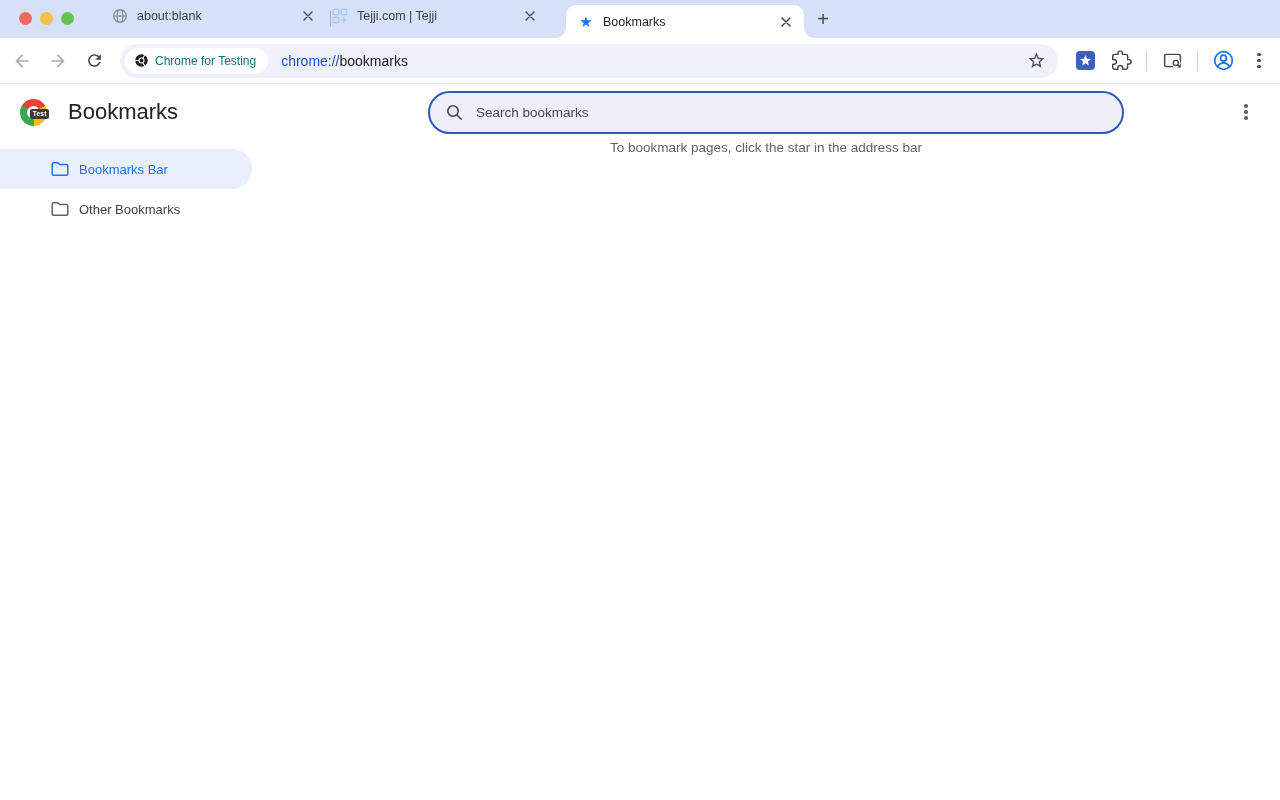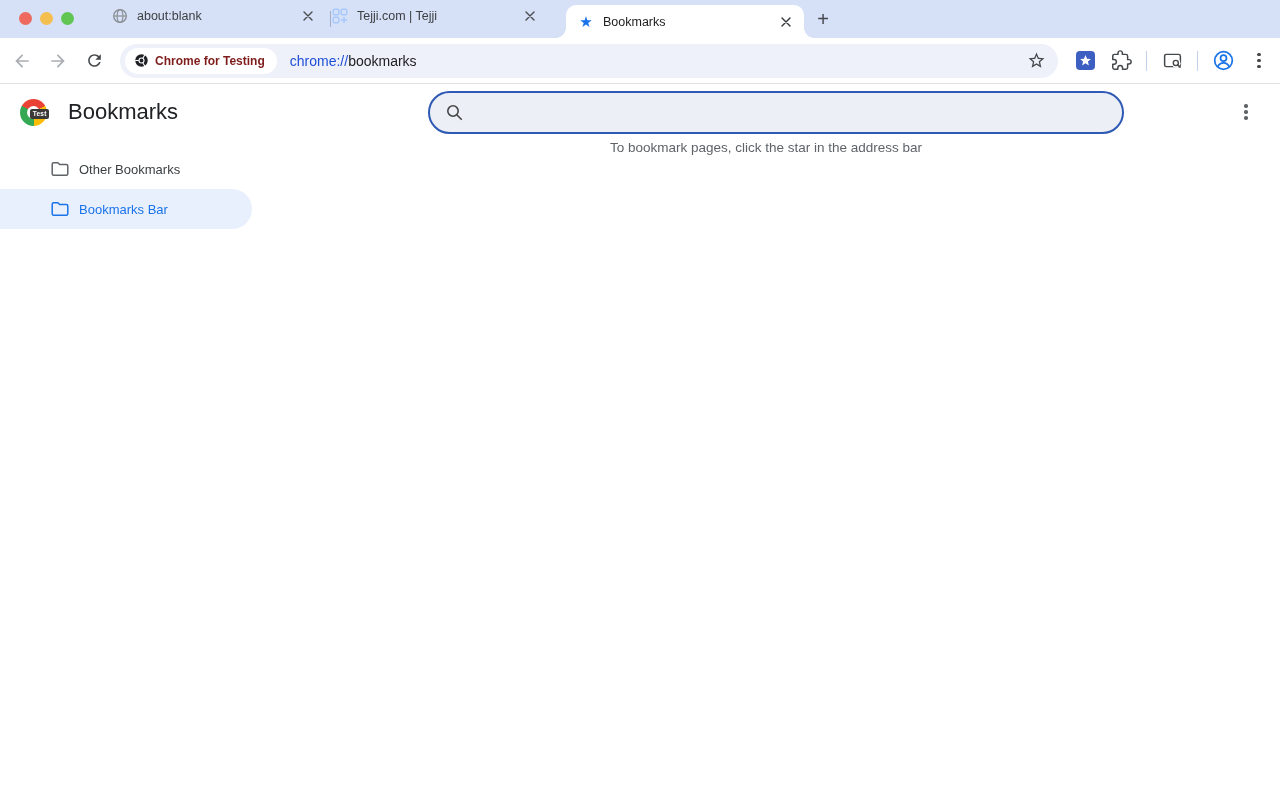--- a/index.html
+++ b/index.html
@@ -75,21 +75,21 @@
   }
   .omnibox {
     flex:1; height:34px; margin-left:4px; background:#eef1f9; border-radius:17px;
     display:flex; align-items:center; padding:0 8px 0 5px;
   }
   .chip {
     height:26px; background:#ffffff; border-radius:13px;
     display:flex; align-items:center; gap:6px; padding:0 12px 0 9px;
     flex:0 0 auto;
   }
-  .chip-label { font-size:12px; font-weight:700; color:#7f1d1d; white-space:nowrap; }
+  .chip-label { font-size:12px; font-weight:400; color:#0f766e; white-space:nowrap; }
   .url { margin-left:13px; font-size:14px; white-space:nowrap; flex:1; overflow:hidden; }
   .url .scheme { color:#1d4ed8; }
   .url .path { color:#202124; }
   .omni-star { width:28px; height:28px; flex:0 0 28px; display:flex; align-items:center; justify-content:center; border-radius:50%; }
 
   .right-icons { display:flex; align-items:center; margin-left:13px; }
   .ric { width:28px; height:28px; display:flex; align-items:center; justify-content:center; border-radius:50%; flex:0 0 28px; }
   .ric + .ric { margin-left:8px; }
   .ext-badge {
     width:19px; height:19px; border-radius:4px; background:#3d5fc1;
@@ -288,47 +288,48 @@
       </div>
       <div class="page-title">Bookmarks</div>
 
       <div class="search-bar">
         <span style="display:flex;">
           <svg width="17" height="17" viewBox="0 0 17 17">
             <circle cx="7" cy="7" r="5.2" fill="none" stroke="#444746" stroke-width="1.6"></circle>
             <path d="M11 11l4.3 4.3" stroke="#444746" stroke-width="1.6" stroke-linecap="round"></path>
           </svg>
         </span>
+        <input class="search-input" type="text" placeholder="Search bookmarks" style="">
       </div>
 
       <span class="ric kebab kebab-page page-kebab" style="display:flex;">
           <span></span>
           <span></span>
           <span></span>
         </span>
     </div>
 
     <div class="page-body">
       <div class="sidebar">
+        <div class="side-item selected">
+          <span style="display:flex;">
+            <svg width="20" height="20" viewBox="0 0 20 20">
+                <path d="M2.2 5.2c0-.83.67-1.5 1.5-1.5h4.1l1.9 1.9h6.6c.83 0 1.5.67 1.5 1.5v7.7c0 .83-.67 1.5-1.5 1.5H3.7c-.83 0-1.5-.67-1.5-1.5V5.2z" fill="none" stroke="#1a73e8" stroke-width="1.5"></path>
+              </svg>
+          </span>
+          <span>Bookmarks Bar</span>
+        </div>
         <div class="side-item">
           <span style="display:flex;">
             <svg width="20" height="20" viewBox="0 0 20 20">
                 <path d="M2.2 5.2c0-.83.67-1.5 1.5-1.5h4.1l1.9 1.9h6.6c.83 0 1.5.67 1.5 1.5v7.7c0 .83-.67 1.5-1.5 1.5H3.7c-.83 0-1.5-.67-1.5-1.5V5.2z" fill="none" stroke="#5f6368" stroke-width="1.5"></path>
               </svg>
           </span>
           <span>Other Bookmarks</span>
         </div>
-        <div class="side-item selected">
-          <span style="display:flex;">
-            <svg width="20" height="20" viewBox="0 0 20 20">
-                <path d="M2.2 5.2c0-.83.67-1.5 1.5-1.5h4.1l1.9 1.9h6.6c.83 0 1.5.67 1.5 1.5v7.7c0 .83-.67 1.5-1.5 1.5H3.7c-.83 0-1.5-.67-1.5-1.5V5.2z" fill="none" stroke="#1a73e8" stroke-width="1.5"></path>
-              </svg>
-          </span>
-          <span>Bookmarks Bar</span>
-        </div>
       </div>
       <div class="main-area">
         <div class="empty-msg">To bookmark pages, click the star in the address bar</div>
       </div>
     </div>
   </div>
 
 </div>
 
 </body></html>

